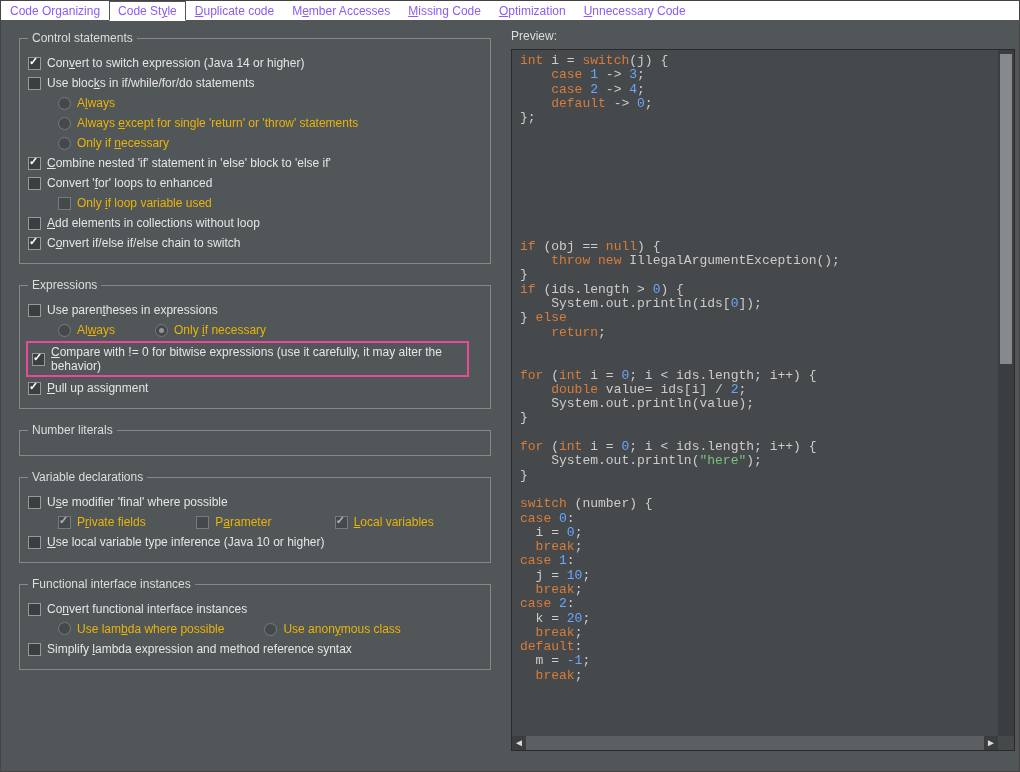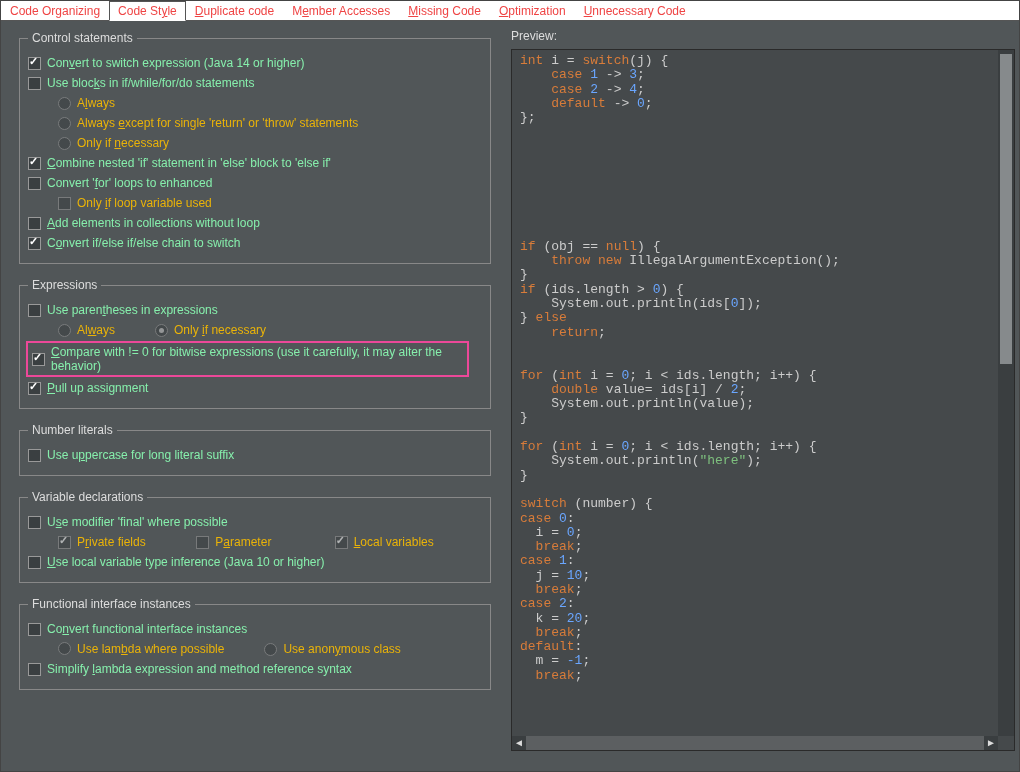--- a/index.html
+++ b/index.html
@@ -15,21 +15,21 @@
 .tabs {
   display: flex;
   background: #fff;
   border-bottom: 1px solid #555;
   height: 20px;
   align-items: flex-end;
 }
 .tab {
   padding: 2px 8px;
   font-size: 12px;
-  color: #ef4444;
+  color: #8b5cf6;
   border: 1px solid transparent;
   border-bottom: none;
   cursor: pointer;
   position: relative;
 }
 .tab.active {
   background: #fff;
   border: 1px solid #555;
   border-bottom: 1px solid #fff;
   margin-bottom: -1px;
@@ -92,21 +92,21 @@
   position: absolute;
   left: 3px; top: 3px;
   width: 5px; height: 5px;
   border-radius: 50%;
   background: #ccc;
 }
 .chk.disabled, .rad.disabled {
   opacity: 0.55;
 }
 .lbl {
-  color: #86efac;
+  color: #e5e5e5;
   font-size: 12px;
 }
 .lbl.disabled { color: #eab308; }
 .lbl .mn { text-decoration: underline; }
 .hl {
   border: 2px solid #ec4899;
   padding: 2px 4px;
   margin: 1px -2px;
 }
 .radio-cols {
@@ -262,26 +262,20 @@
           </div>
           <div class="row">
             <div class="chk checked"></div>
             <span class="lbl"><span class="mn">P</span>ull up assignment</span>
           </div>
         </div>
     </fieldset>
 
     <fieldset>
       <legend>Number literals</legend>
-      <div id="g-num">
-          <div class="row">
-            <div class="chk"></div>
-            <span class="lbl">Use u<span class="mn">p</span>percase for long literal suffix</span>
-          </div>
-        </div>
     </fieldset>
 
     <fieldset>
       <legend>Variable declarations</legend>
       <div id="g-var">
           <div class="row">
             <div class="chk"></div>
             <span class="lbl">U<span class="mn">s</span>e modifier 'final' where possible</span>
           </div>
           <div class="row sub radio-cols3">

